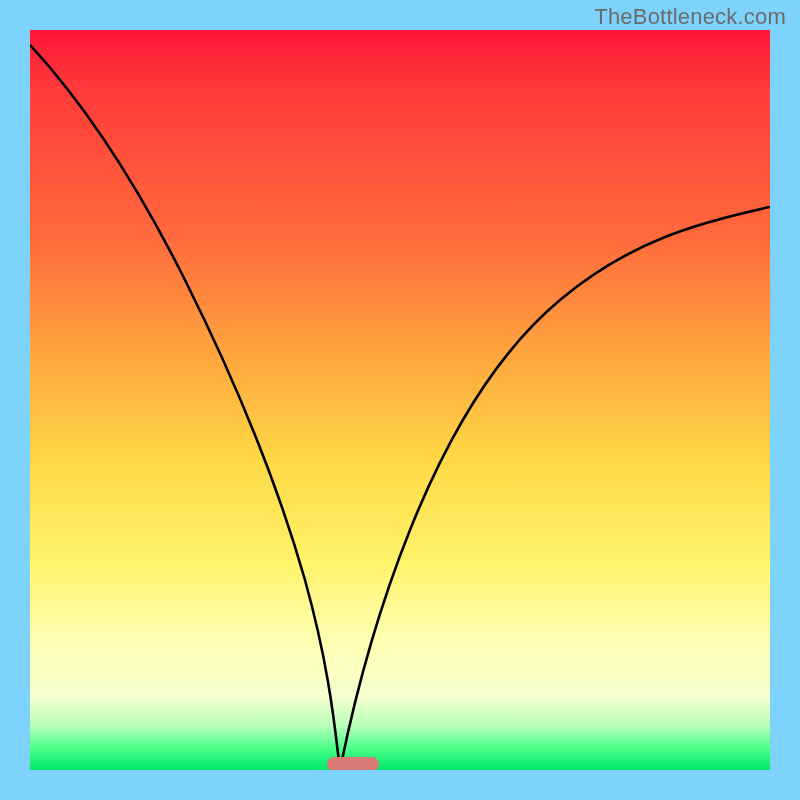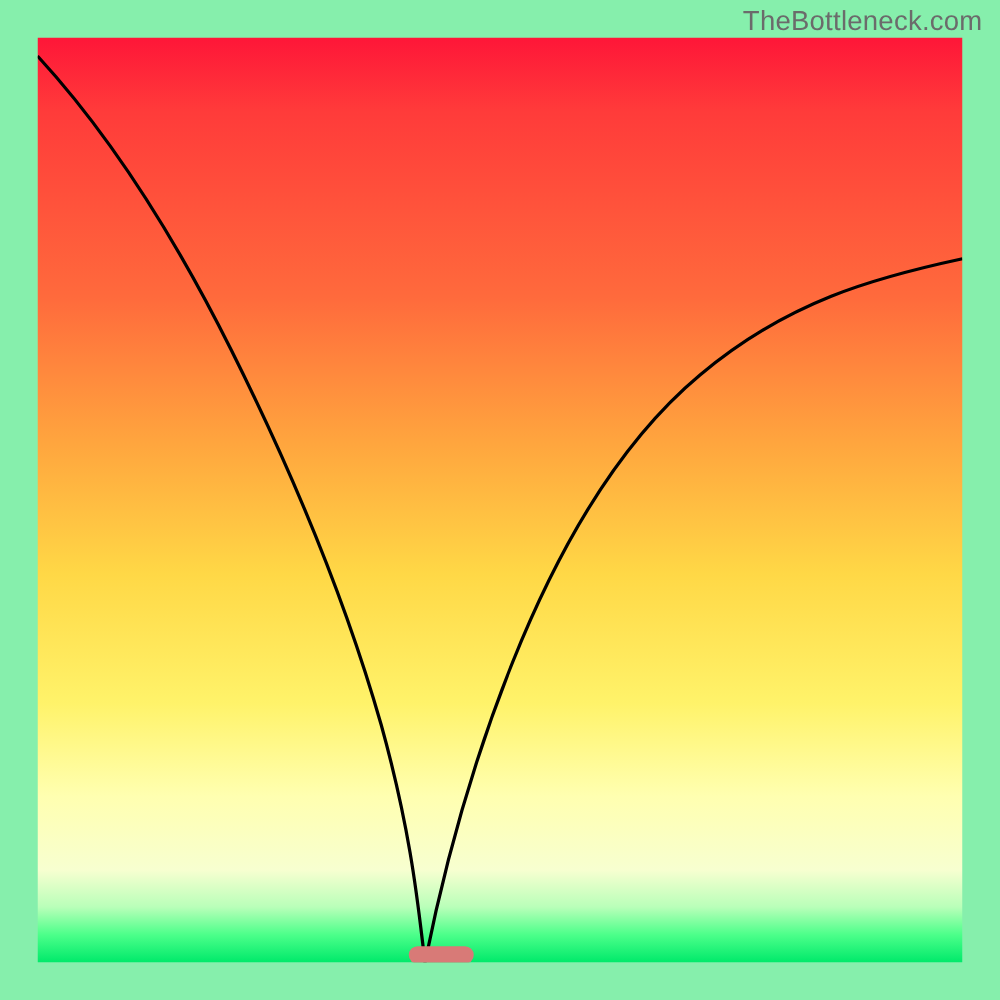--- a/index.html
+++ b/index.html
@@ -8,21 +8,21 @@
     width: 800px;
     height: 800px;
     background: #000;
     overflow: hidden;
     font-family: Arial, Helvetica, sans-serif;
   }
   .frame {
     position: relative;
     width: 800px;
     height: 800px;
-    background: #86efac;
+    background: #7dd3fc;
   }
   .watermark {
     position: absolute;
     top: 4px;
     right: 14px;
     color: #6b6b6b;
     font-size: 22px;
     letter-spacing: 0.2px;
     font-weight: 400;
     z-index: 5;

